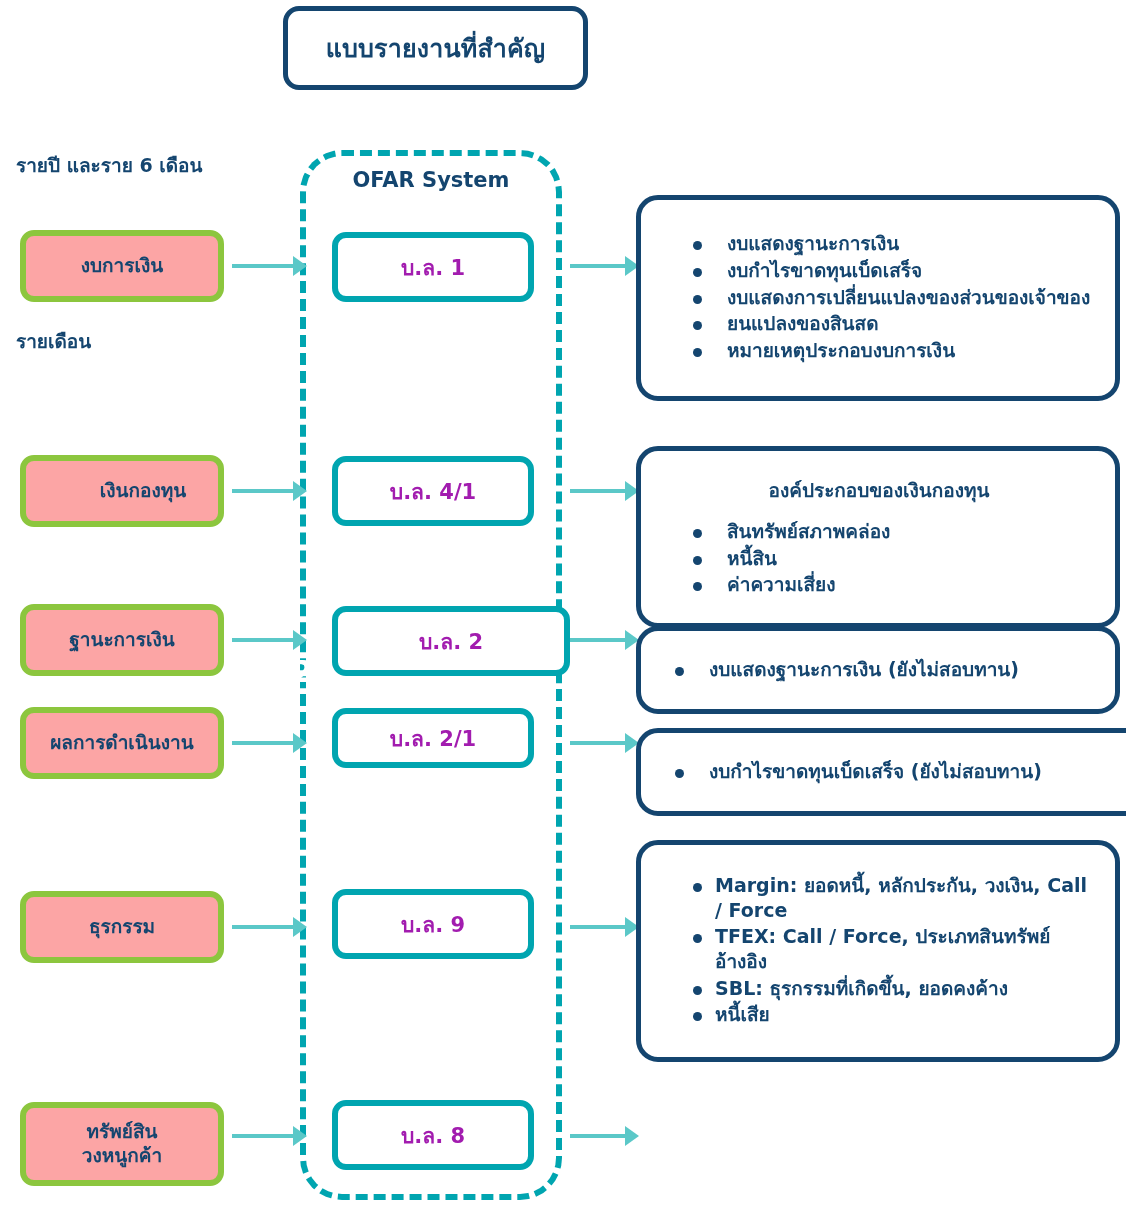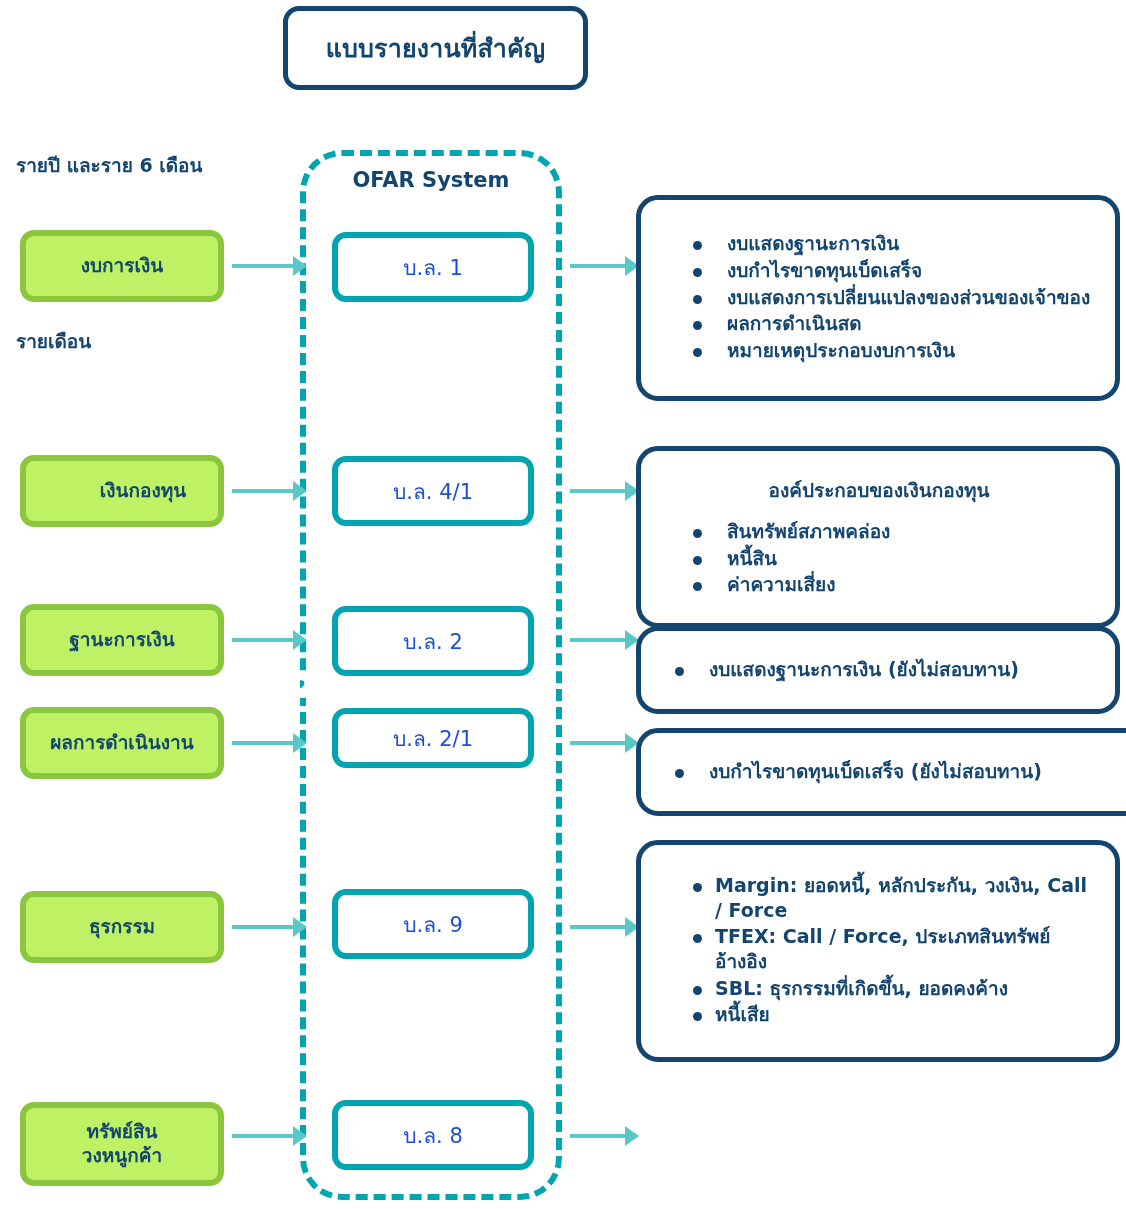--- a/index.html
+++ b/index.html
@@ -39,21 +39,21 @@
     font-size: 19px;
     font-weight: bold;
   }
 
   
   .src-box {
     border: 6px solid #8CC63E;
     border-radius: 14px;
     display: flex; align-items: center; justify-content: center;
     text-align: center;
-    background: #bef264;
+    background: #fca5a5;
   }
   .src-box .txt {
     color: #14456F;
     font-size: 19px;
     font-weight: bold;
     line-height: 1.25;
   }
 
   
   .ofar-container {
@@ -71,23 +71,23 @@
   }
 
   
   .form-box {
     border: 6px solid #00A5B0;
     border-radius: 14px;
     display: flex; align-items: center; justify-content: center;
     background: #ffffff;
   }
   .form-box .txt {
-    color: #1d4ed8;
+    color: #a21caf;
     font-size: 21px;
-    font-weight: normal;
+    font-weight: bold;
   }
 
   
   .out-box {
     border: 5px solid #14456F;
     border-radius: 22px;
     background: #ffffff;
     padding: 10px 16px 10px 18px;
     display: flex;
     flex-direction: column;
@@ -170,21 +170,21 @@
   <div class="abs form-box" style="left:332px; top:232px; width:202px; height:70px;">
     <span class="txt">บ.ล. 1</span>
   </div>
   <div class="abs arrow" style="left:570px; top:264px; width:56px;"></div>
 
   <div class="abs out-box" style="left:636px; top:167px; width:484px; height:206px;">
     <ul>
       <li>งบแสดงฐานะการเงิน</li>
       <li>งบกำไรขาดทุนเบ็ดเสร็จ</li>
       <li>งบแสดงการเปลี่ยนแปลงของส่วนของเจ้าของ</li>
-      <li>ผลการดำเนินสด</li>
+      <li>ยนแปลงของสินสด</li>
       <li>หมายเหตุประกอบงบการเงิน</li>
     </ul>
   </div>
 
   <div class="abs src-box" style="left:20px; top:455px; width:204px; height:72px;padding-left:42px;">
     <span class="txt">เงินกองทุน</span>
   </div>
   <div class="abs arrow" style="left:232px; top:489px; width:62px;"></div>
 
   <div class="abs form-box" style="left:332px; top:456px; width:202px; height:70px;">
@@ -199,32 +199,32 @@
       <li>หนี้สิน</li>
       <li>ค่าความเสี่ยง</li>
     </ul>
   </div>
 
   <div class="abs src-box" style="left:20px; top:604px; width:204px; height:72px;">
     <span class="txt">ฐานะการเงิน</span>
   </div>
   <div class="abs arrow" style="left:232px; top:638px; width:62px;"></div>
 
-  <div class="abs form-box" style="left:332px; top:606px; width:202px; height:70px;">
+  <div class="abs form-box" style="left:332px; top:606px; width:238px; height:70px;">
     <span class="txt">บ.ล. 2</span>
   </div>
   <div class="abs arrow" style="left:570px; top:638px; width:56px;"></div>
 
   <div class="abs out-box single" style="left:636px; top:598px; width:484px; height:88px;">
     <ul>
       <li>งบแสดงฐานะการเงิน (ยังไม่สอบทาน)</li>
     </ul>
   </div>
 
-  <div class="abs stray" style="left:240px; top:664px;">บ.. 2</div>
+  <div class="abs stray" style="left:240px; top:648px;">บ.. 2</div>
 
   <div class="abs src-box" style="left:20px; top:707px; width:204px; height:72px;">
     <span class="txt">ผลการดำเนินงาน</span>
   </div>
   <div class="abs arrow" style="left:232px; top:741px; width:62px;"></div>
 
   <div class="abs form-box" style="left:332px; top:708px; width:202px; height:60px;">
     <span class="txt">บ.ล. 2/1</span>
   </div>
   <div class="abs arrow" style="left:570px; top:741px; width:56px;"></div>

